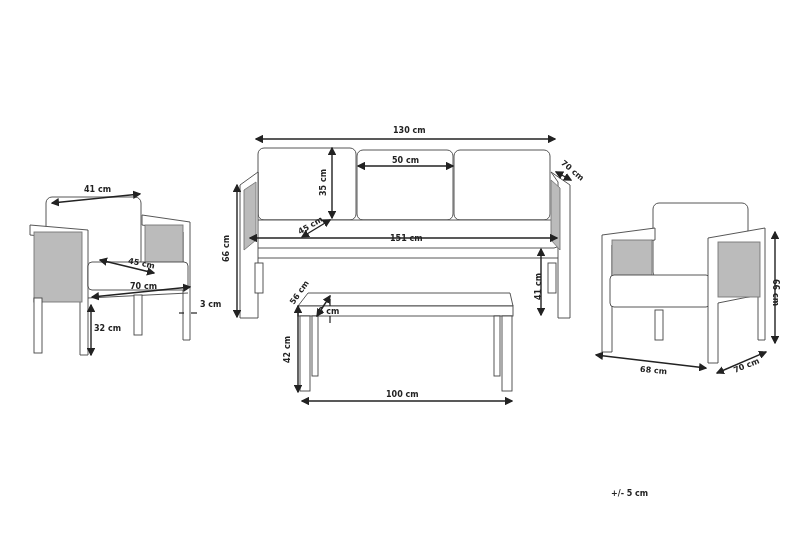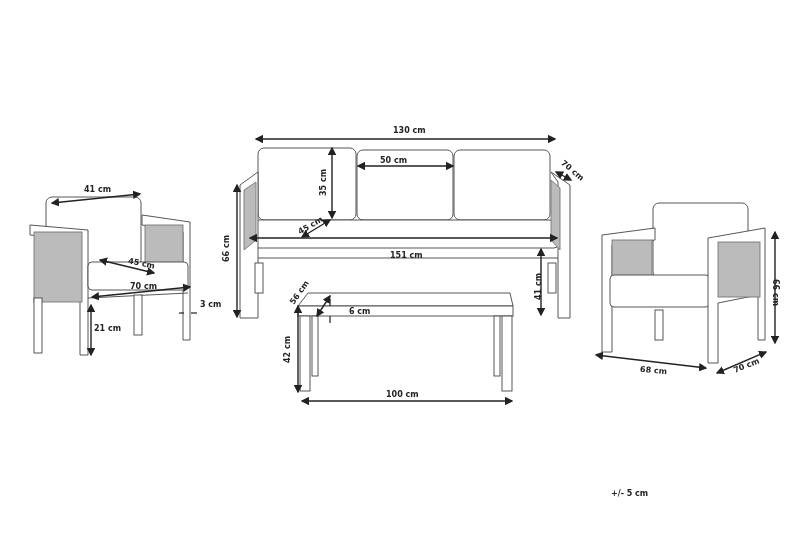--- a/index.html
+++ b/index.html
@@ -90,36 +90,36 @@
   </g>
   <g stroke="#222" stroke-width="1.2">
     <line x1="330" y1="299" x2="330" y2="306"></line>
     <line x1="330" y1="316" x2="330" y2="323"></line>
     <line x1="179" y1="313" x2="184" y2="313"></line>
     <line x1="191" y1="313" x2="197" y2="313"></line>
   </g>
 </svg>
 
 <div class="lbl" style="left:393px;top:126px">130 cm</div>
-<div class="lbl" style="left:380px;top:156px">50 cm</div>
+<div class="lbl" style="left:392px;top:156px">50 cm</div>
 <div class="lbl rot-90" style="left:310px;top:178px">35 cm</div>
 <div class="lbl" style="left:297px;top:221px;transform:rotate(-30deg)">45 cm</div>
-<div class="lbl" style="left:390px;top:251px">151 cm</div>
+<div class="lbl" style="left:390px;top:234px">151 cm</div>
 <div class="lbl rot-90" style="left:213px;top:244px">66 cm</div>
 <div class="lbl rot-90" style="left:525px;top:282px">41 cm</div>
 <div class="lbl" style="left:559px;top:166px;transform:rotate(40deg)">70 cm</div>
 
 <div class="lbl" style="left:84px;top:185px">41 cm</div>
 <div class="lbl" style="left:128px;top:259px;transform:rotate(12deg)">45 cm</div>
 <div class="lbl" style="left:130px;top:282px">70 cm</div>
 <div class="lbl" style="left:200px;top:300px">3 cm</div>
-<div class="lbl" style="left:94px;top:324px">21 cm</div>
+<div class="lbl" style="left:94px;top:324px">32 cm</div>
 
 <div class="lbl" style="left:286px;top:288px;transform:rotate(-55deg)">56 cm</div>
-<div class="lbl" style="left:349px;top:307px">6 cm</div>
+<div class="lbl" style="left:318px;top:307px">6 cm</div>
 <div class="lbl rot-90" style="left:274px;top:345px">42 cm</div>
 <div class="lbl" style="left:386px;top:390px">100 cm</div>
 
 <div class="lbl" style="left:640px;top:366px;transform:rotate(5deg)">68 cm</div>
 <div class="lbl" style="left:733px;top:361px;transform:rotate(-22deg)">70 cm</div>
 <div class="lbl rot90" style="left:762px;top:288px">66 cm</div>
 
 <div class="lbl" style="left:611px;top:489px">+/- 5 cm</div>
 
 </body></html>

